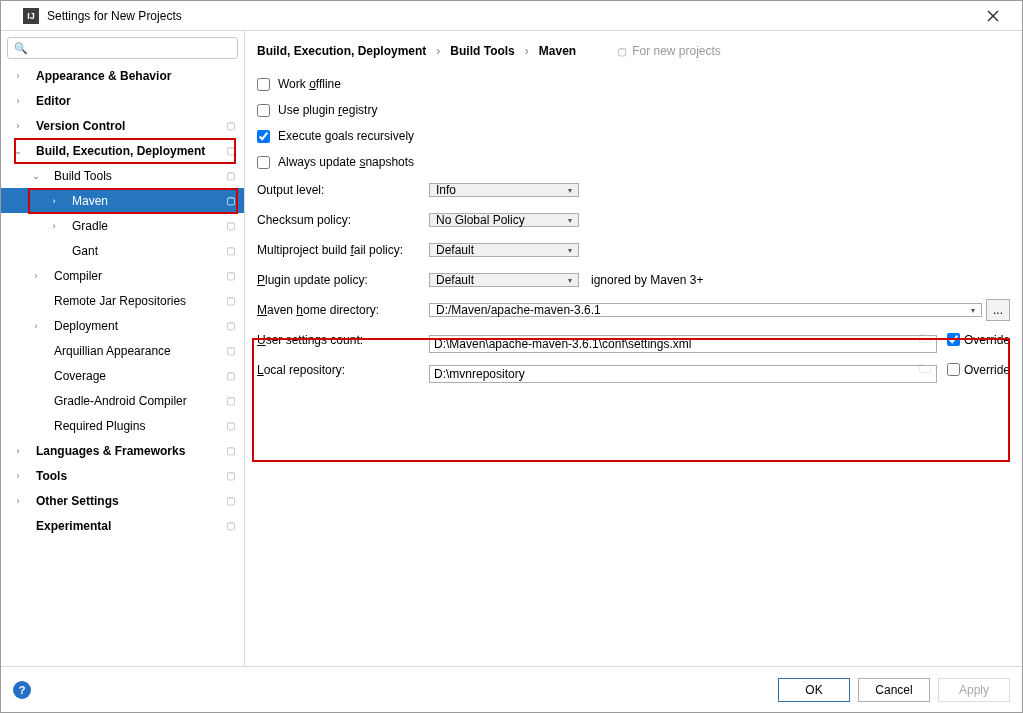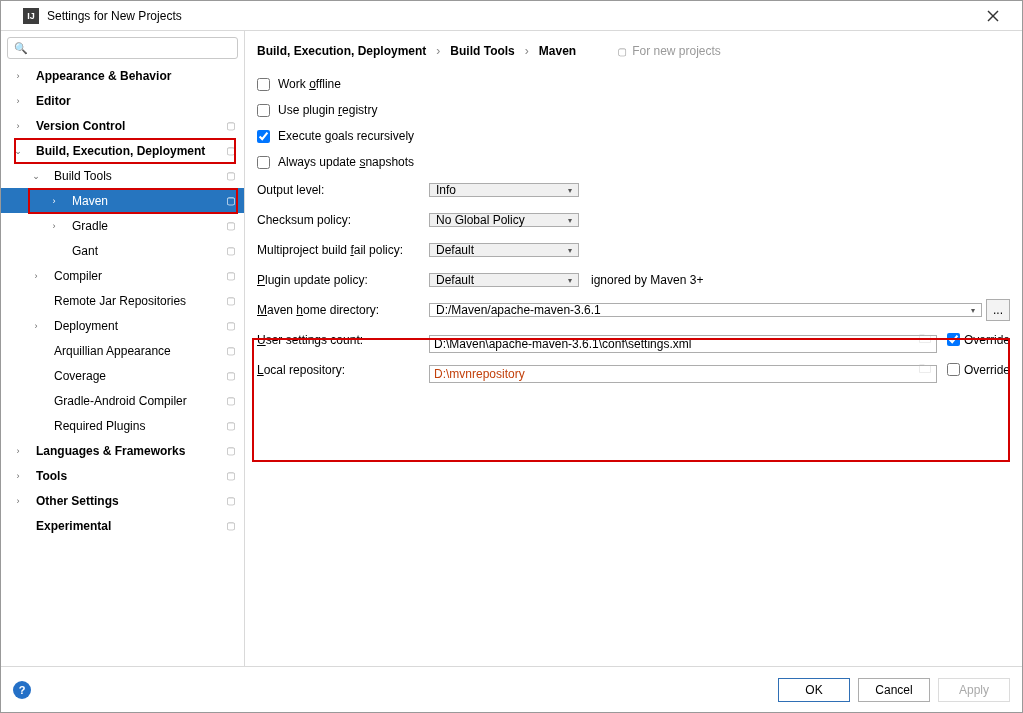--- a/index.html
+++ b/index.html
@@ -51,21 +51,21 @@
 .folder-input { flex: 1; position: relative; display: flex; align-items: center; }
 .folder-input input { flex: 1; padding-right: 24px; }
 .folder-input .folder-ic { position: absolute; right: 6px; color: #bbb; font-size: 12px; pointer-events: none; }
 .footer { border-top: 1px solid #d9d9d9; height: 46px; display: flex; align-items: center; padding: 0 12px; gap: 8px; }
 .footer .spacer { flex: 1; }
 .footer button { min-width: 72px; height: 24px; border: 1px solid #adadad; background: #fff; cursor: pointer; }
 .footer button.primary { border: 1px solid #2f6fb5; color: #000; }
 .footer button.disabled { color: #aaa; border-color: #dcdcdc; }
 .help-circle { width: 18px; height: 18px; border-radius: 50%; background: #2470c7; color: #fff; display: inline-flex; align-items: center; justify-content: center; font-size: 11px; font-weight: bold; }
 .underline-letter { text-decoration: underline; }
-.grey-input { color: #c2410c; }
+.grey-input { color: #000000; }
 .version-row { height: 26px; display: flex; align-items: center; padding-left: 172px; }
 </style>
 </head>
 <body>
 
 <div class="window">
   <div class="titlebar">
     <span class="icon">IJ</span>
     <span class="title">Settings for New Projects</span>
     <span class="close">

